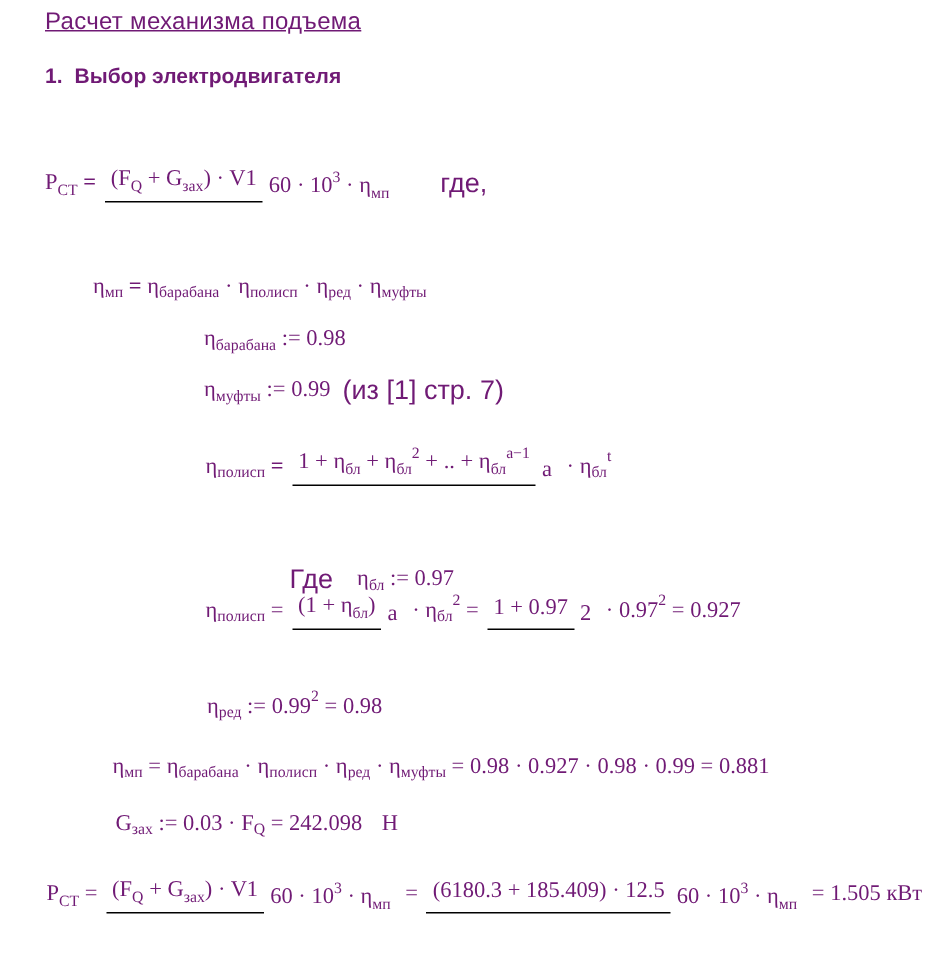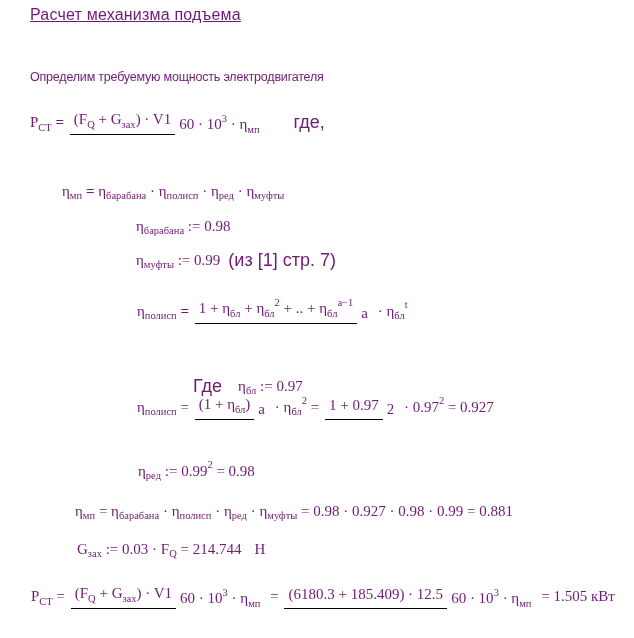--- a/index.html
+++ b/index.html
@@ -26,22 +26,22 @@
   .note-gap2{margin-left:18px;}
   .where2{margin-right:16px;}
 </style>
 </head>
 <body>
 
 <div class="page">
 
   <div class="title">Расчет механизма подъема</div>
 
+  <div class="heading"><span>1.</span><span class="htxt">Выбор электродвигателя</span></div>
 
-  <div class="intro">Определим требуемую мощность электродвигателя</div>
 
   <div class="fx" style="left:30px;top:110px;">
     <span><span>P</span><span class="sb">СТ</span></span><span class="beq"> = </span><span class="frac"><span class="num"><span>(F</span><span class="sb">Q</span><span> + G</span><span class="sb">зах</span><span>) · V1</span></span><span class="den"><span>60 · 10</span><span class="sp">3</span><span> · η</span><span class="sb">мп</span></span></span><span class="note where1">где,</span>
   </div>
 
   <div class="fx" style="left:62px;top:182px;">
     <span>η</span><span class="sb">мп</span><span class="beq"> = </span><span>η</span><span class="sb">барабана</span><span> · </span><span>η</span><span class="sb">полисп</span><span> · </span><span>η</span><span class="sb">ред</span><span> · </span><span>η</span><span class="sb">муфты</span>
   </div>
 
   <div class="fx" style="left:136px;top:217px;">
@@ -66,20 +66,20 @@
 
   <div class="fx" style="left:138px;top:462px;">
     <span>η</span><span class="sb">ред</span><span> := </span><span>0.99</span><span class="sp">2</span><span> = </span><span>0.98</span>
   </div>
 
   <div class="fx" style="left:75px;top:502px;">
     <span>η</span><span class="sb">мп</span><span> = </span><span>η</span><span class="sb">барабана</span><span> · </span><span>η</span><span class="sb">полисп</span><span> · </span><span>η</span><span class="sb">ред</span><span> · </span><span>η</span><span class="sb">муфты</span><span> = </span><span>0.98 · 0.927 · 0.98 · 0.99</span><span> = </span><span>0.881</span>
   </div>
 
   <div class="fx" style="left:77px;top:540px;">
-    <span>G</span><span class="sb">зах</span><span> := </span><span>0.03 · F</span><span class="sb">Q</span><span> = </span><span>214.744</span><span class="unit-gap">Н</span>
+    <span>G</span><span class="sb">зах</span><span> := </span><span>0.03 · F</span><span class="sb">Q</span><span> = </span><span>242.098</span><span class="unit-gap">Н</span>
   </div>
 
   <div class="fx" style="left:31px;top:584px;">
     <span><span>P</span><span class="sb">СТ</span></span><span> = </span><span class="frac"><span class="num"><span>(F</span><span class="sb">Q</span><span> + G</span><span class="sb">зах</span><span>) · V1</span></span><span class="den"><span>60 · 10</span><span class="sp">3</span><span> · η</span><span class="sb">мп</span></span></span><span> = </span><span class="frac"><span class="num">(6180.3 + 185.409) · 12.5</span><span class="den"><span>60 · 10</span><span class="sp">3</span><span> · η</span><span class="sb">мп</span></span></span><span> = </span><span>1.505 кВт</span>
   </div>
 
 </div>
 
 </body></html>

